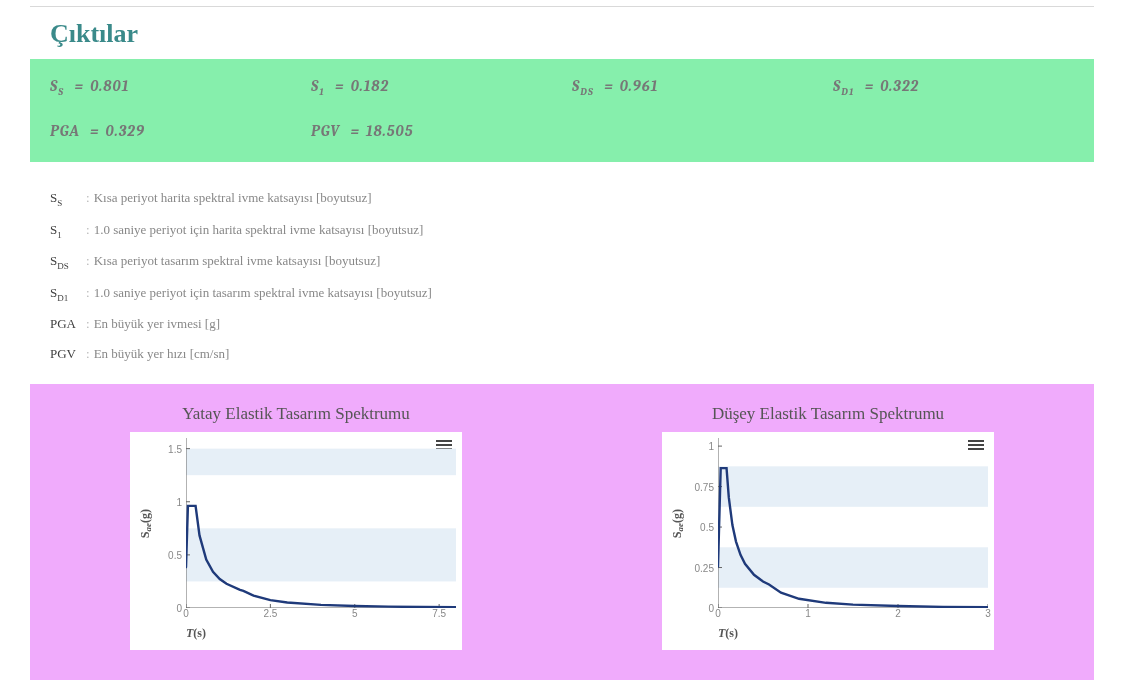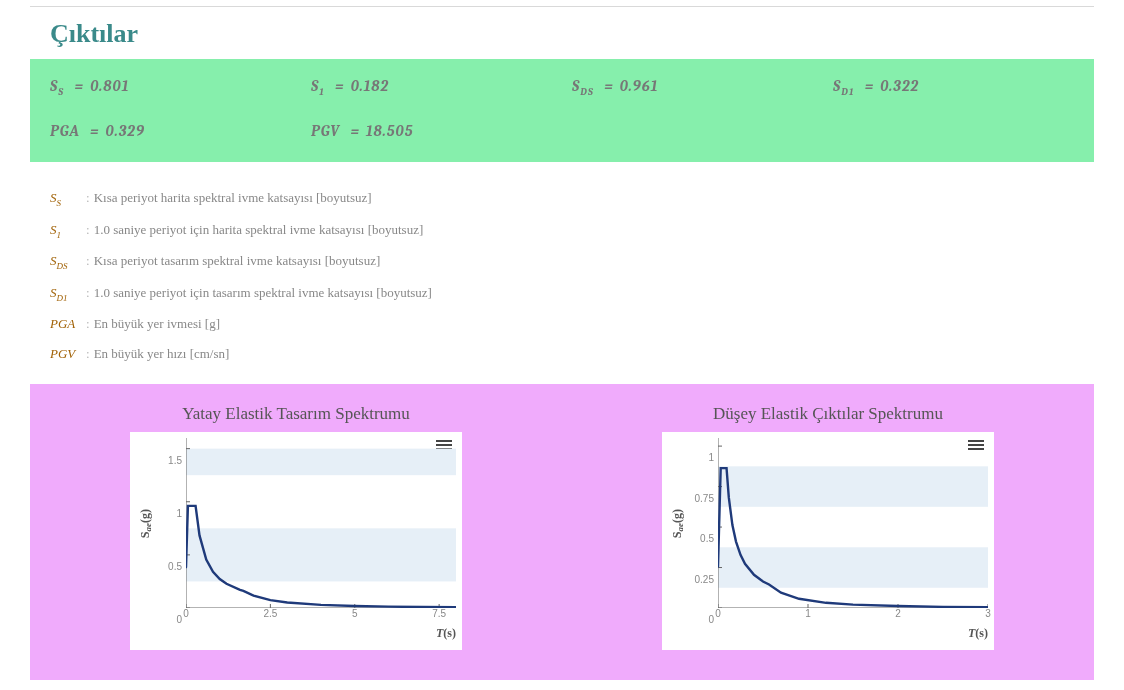--- a/index.html
+++ b/index.html
@@ -50,22 +50,21 @@
   }
   .def-row {
     display: flex;
     align-items: baseline;
     margin: 14px 0;
     color: #888;
     font-size: 13px;
   }
   .def-row .dsym {
     min-width: 36px;
-    font-style: italic;
-    color: #a16207;
+    color: #404040;
   }
   .def-row .dsym .sub { font-size: 9px; vertical-align: sub; }
   .def-row .sep { margin: 0 4px 0 0; color: #b8b8b8; }
   .charts-wrap {
     background: #f0abfc;
     padding: 20px 0 30px 0;
     display: grid;
     grid-template-columns: 1fr 1fr;
   }
   .chart-card {
@@ -94,38 +93,37 @@
   .menu-icon div {
     height: 2px; background: #444; margin: 2px 0;
   }
   .axis-line { stroke: #666; stroke-width: 1; }
   .band { fill: #e6eff7; }
   .curve { stroke: #1f3a7a; stroke-width: 2.4; fill: none; stroke-linecap: round; }
   .xlab, .ylab {
     font-family: Georgia, serif;
     font-size: 12px;
     font-weight: 700;
-    text-align: right;
+    text-align: left;
   }
   .ylab { writing-mode: vertical-rl; transform: rotate(180deg); }
   .plot-grid {
     display: grid;
     grid-template-columns: 20px 30px 270px;
     grid-template-rows: 170px 18px 16px;
   }
   .plot-area { grid-column: 3; grid-row: 1; position: relative; }
   .yticks { grid-column: 2; grid-row: 1; position: relative; }
   .ytitle-cell { grid-column: 1; grid-row: 1; display: flex; align-items: center; justify-content: center; }
   .xticks { grid-column: 3; grid-row: 2; position: relative; }
   .xtitle-cell { grid-column: 3; grid-row: 3; }
   .ytick-label {
     position: absolute; right: 4px;
     font-family: Helvetica, Arial, sans-serif; font-size: 10px; color: #888;
     transform: translateY(-50%);
-    margin-top: 11px;
   }
   .xtick-label {
     position: absolute; top: 0;
     font-family: Helvetica, Arial, sans-serif; font-size: 10px; color: #888;
     transform: translateX(-50%);
   }
   .ylab .sub, .xlab .sub { font-size: 9px; vertical-align: sub; font-style: italic; }
 </style>
 </head>
 <body>
@@ -236,21 +234,21 @@
               <div class="xtick-label" style="left: 168.75px;">5</div>
               <div class="xtick-label" style="left: 253.125px;">7.5</div>
             </div>
             <div class="xtitle-cell">
               <div class="xlab"><i><b>T</b></i>(s)</div>
             </div>
           </div>
       </div>
     </div>
     <div class="chart-card">
-      <div class="chart-title">Düşey Elastik Çıktılar Spektrumu</div>
+      <div class="chart-title">Düşey Elastik Tasarım Spektrumu</div>
       <div class="plot-box">
         <div class="menu-icon">
             <div></div>
             <div></div>
             <div></div>
           </div>
         <div class="plot-grid" id="plot-1">
             <div class="ytitle-cell">
               <div class="ylab">S<span class="sub">ae</span>(g)</div>
             </div>

